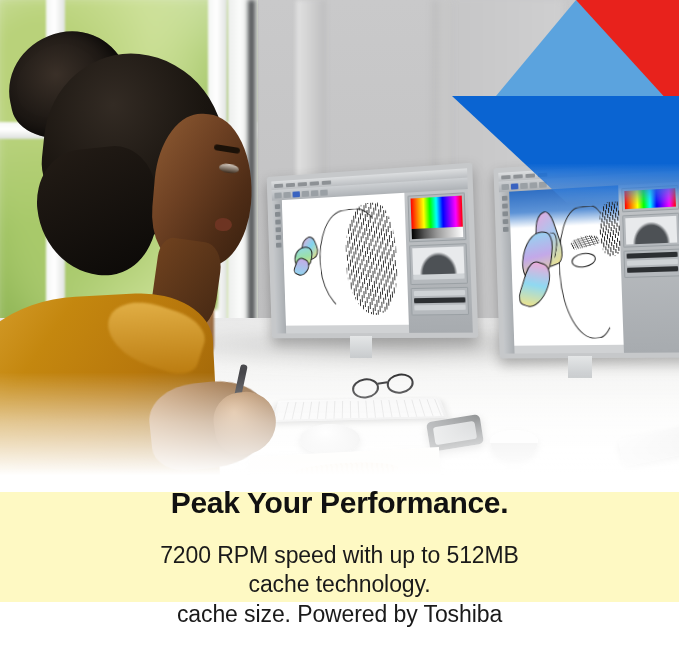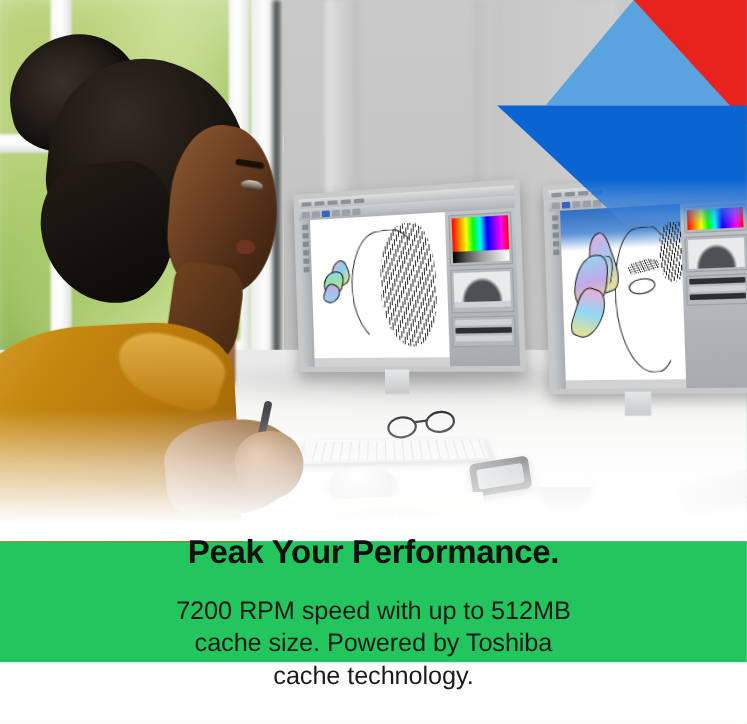--- a/index.html
+++ b/index.html
@@ -3,21 +3,21 @@
 <meta charset="utf-8">
 <title>Toshiba Peak Your Performance</title>
 <style>
   * { margin:0; padding:0; box-sizing:border-box; }
   html, body {
     width:679px; height:658px;
     background:#ffffff;
     font-family:"Liberation Sans", sans-serif;
     overflow:hidden;
   }
-  #page { position:relative; width:679px; height:602px; background:#22c55e;padding-left:28px; }
+  #page { position:relative; width:679px; height:602px; background:#fef9c3;padding-left:28px; }
 
   
   .photo {
     position:absolute; left:0; top:0; width:679px; height:492px;
     overflow:hidden;
   }
 
   
   .wall {
     position:absolute; inset:0;
@@ -607,18 +607,18 @@
 
     <polygon points="576,0 679,0 679,113" fill="#E8221C"></polygon>
 
     <polygon points="496,96 679,96 679,205 569,205 452,96" fill="url(#blueFade)"></polygon>
   </svg>
 
   <div class="textblock">
     <div class="headline">Peak Your Performance.</div>
     <div class="subcopy">
       <div>7200 RPM speed with up to 512MB</div>
+      <div>cache technology.</div>
       <div>cache size. Powered by Toshiba</div>
-      <div>cache technology.</div>
     </div>
   </div>
 
 </div>
 
 </body></html>

